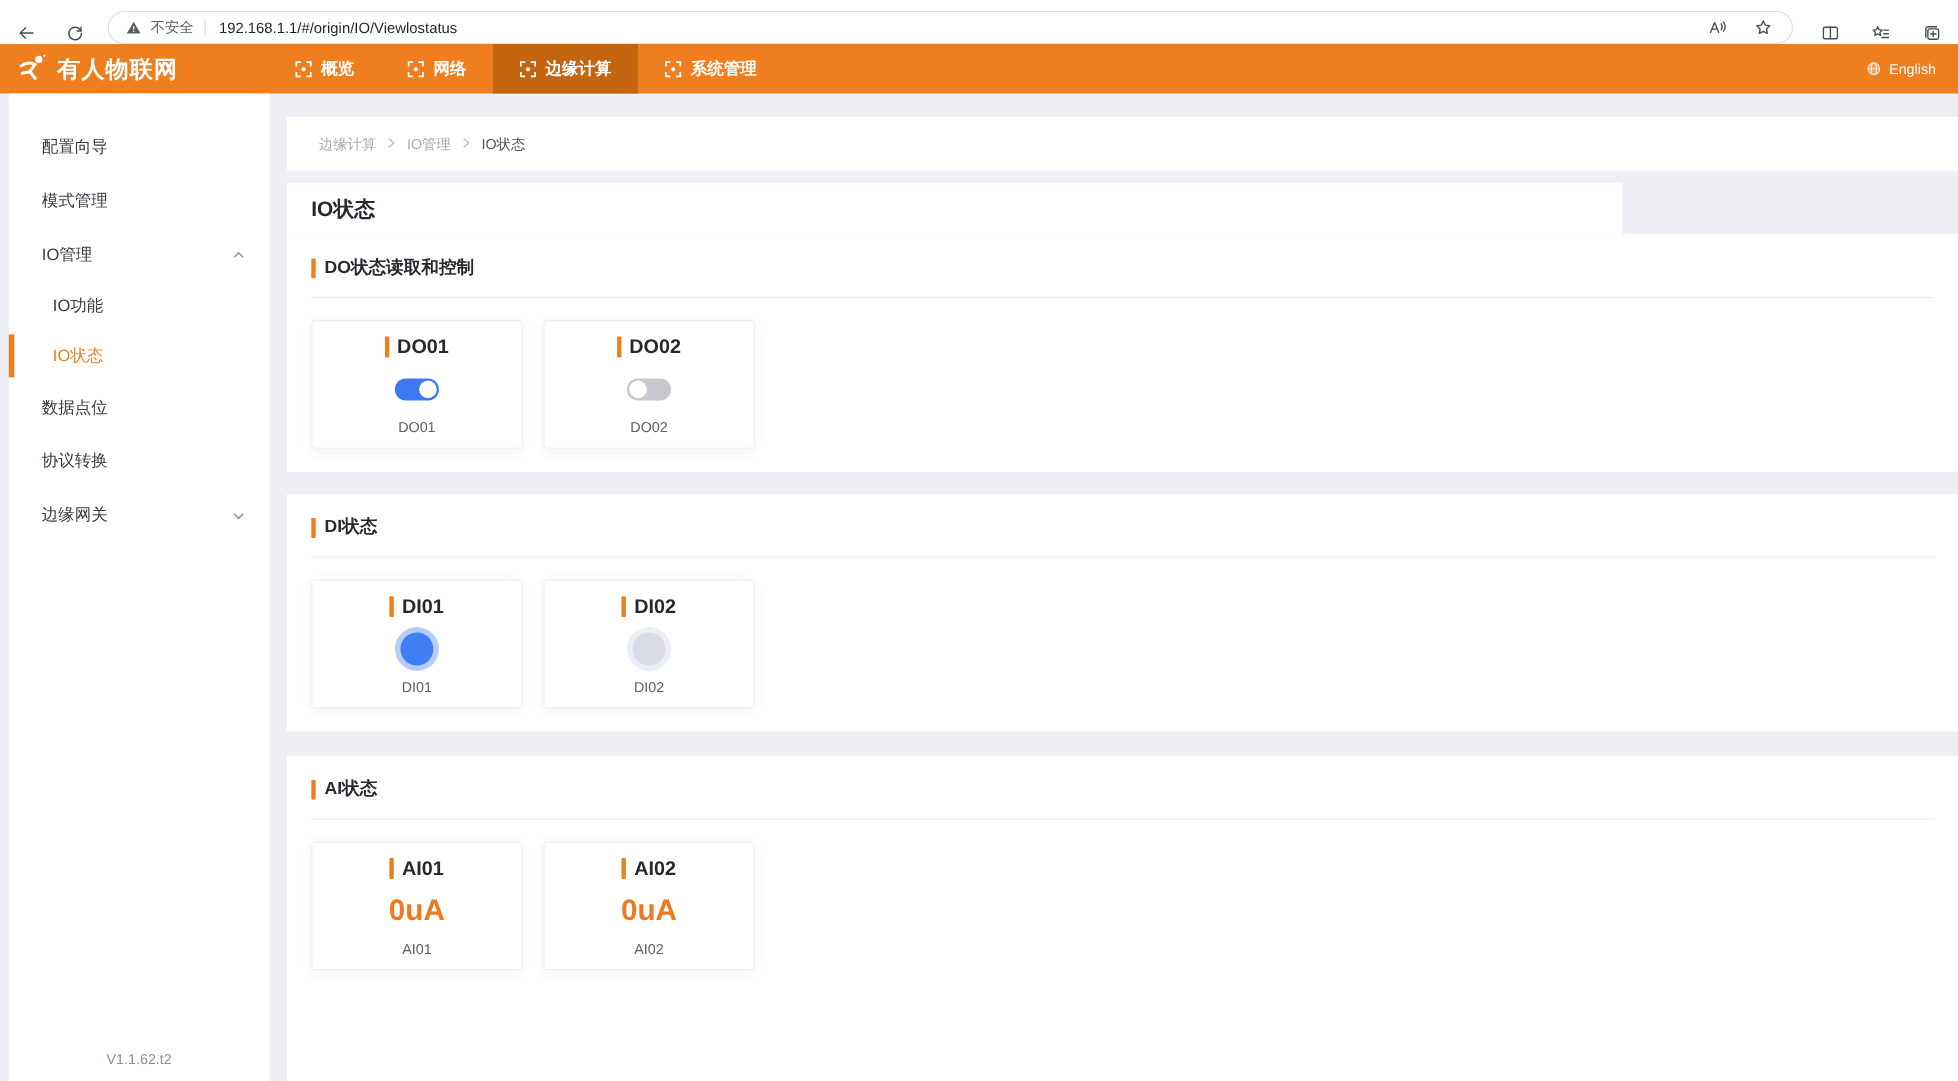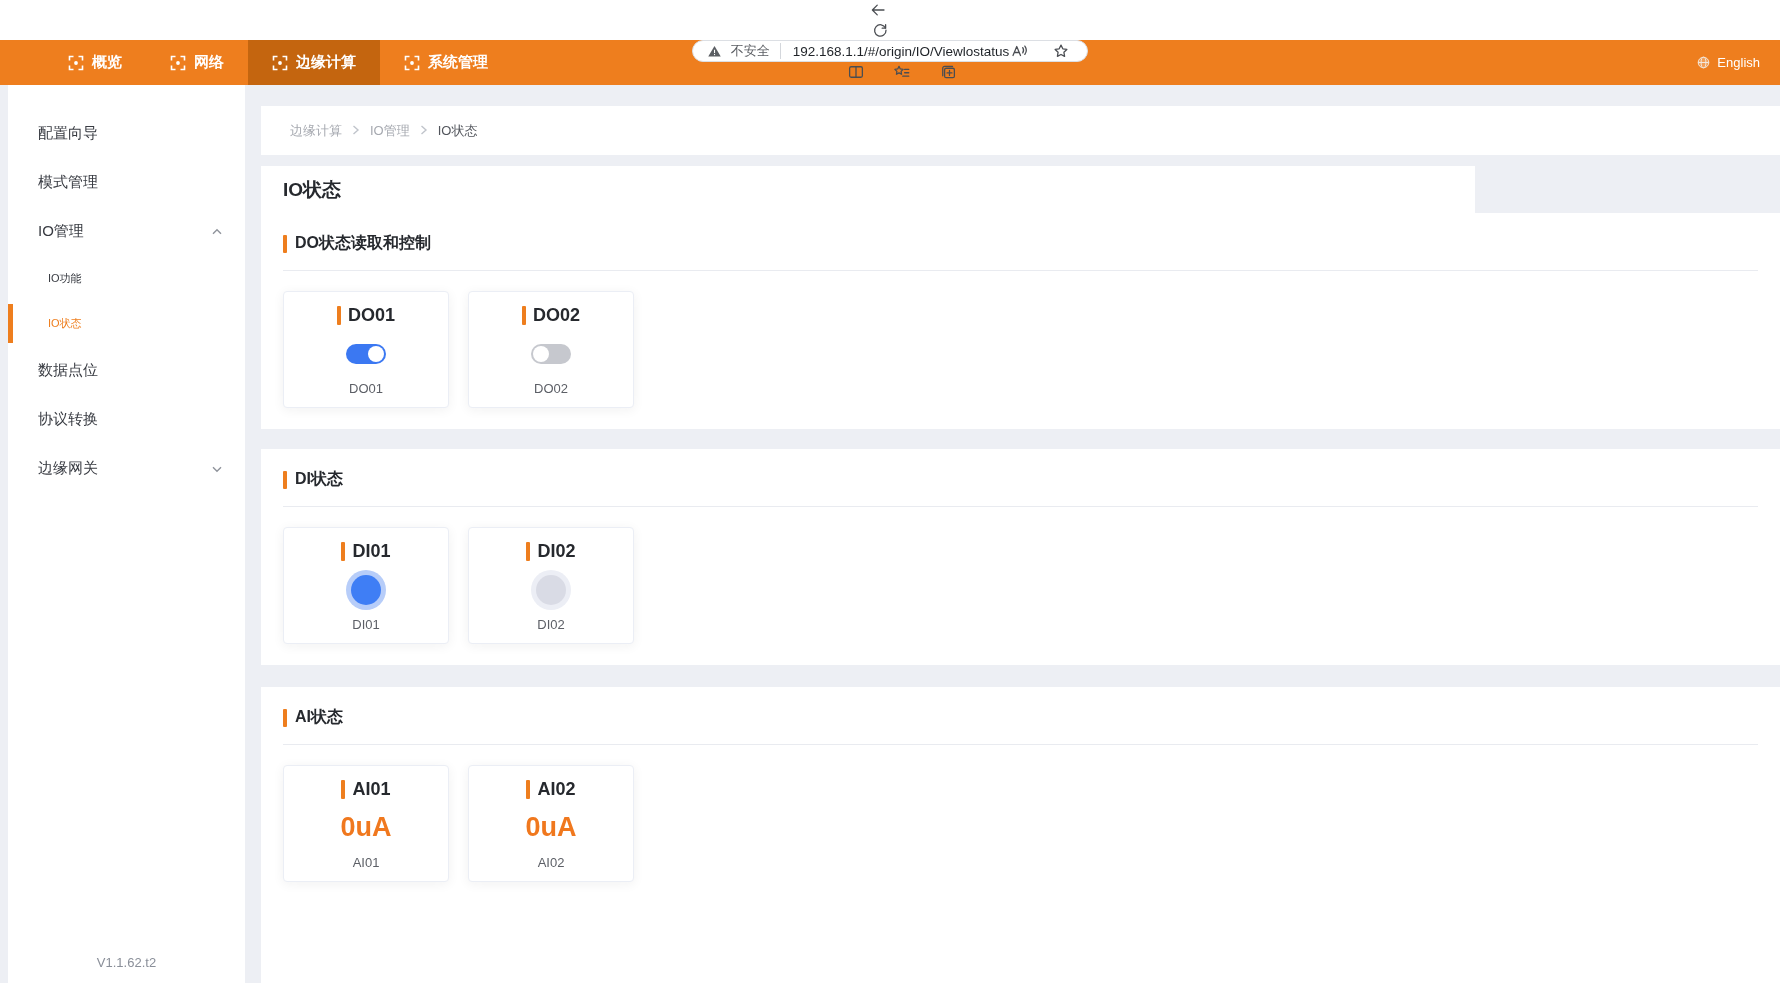--- a/index.html
+++ b/index.html
@@ -12,21 +12,21 @@
     --indicator-off:#d9dbe5;
     --indicator-off-ring:#eceef5;
     --value-orange:#f0781e;
     --page-bg:#edeff4;
   }
   *{box-sizing:border-box;margin:0;padding:0;}
   html,body{width:1780px;height:983px;overflow:hidden;}
   body{font-family:"Liberation Sans","DejaVu Sans",sans-serif;background:var(--page-bg);}
 
   
-  .browser-bar{height:40px;background:#fff;display:flex;align-items:center;padding:0 14px;flex-direction:column;}
+  .browser-bar{height:40px;background:#fff;display:flex;align-items:flex-end;padding:0 14px;}
   .tb-icon{width:20px;height:20px;flex:0 0 auto;display:flex;align-items:center;justify-content:center;cursor:pointer;}
   .tb-icon svg{width:18px;height:18px;stroke:#4a4d52;fill:none;stroke-width:1.7;stroke-linecap:round;stroke-linejoin:round;}
   .back-btn{margin-right:24px;}
   .refresh-btn{margin-right:20px;}
   .address-bar{flex:1;height:30px;background:#fff;border:1px solid #dcdfe4;border-radius:15px;display:flex;align-items:center;padding:0 16px 0 12px;min-width:0;}
   .warn-icon svg{width:15px;height:15px;}
   .sec-label{font-size:13px;color:#5b5e63;margin:0 10px 0 6px;white-space:nowrap;}
   .addr-div{width:1px;height:16px;background:#d4d7dc;margin-right:12px;}
   .url-text{font-size:13.5px;color:#1f2328;white-space:nowrap;overflow:hidden;}
   .pill-right{margin-left:auto;display:flex;gap:22px;}
@@ -42,21 +42,21 @@
   .nav-tab.active{background:var(--active-tab);}
   .frame-icon{width:16px;height:16px;}
   .lang{margin-left:auto;display:flex;align-items:center;gap:6px;font-size:13px;padding-right:20px;cursor:pointer;}
   .lang svg{width:15px;height:15px;}
 
   
   .main{display:flex;height:898px;padding-left:8px;}
   .sidebar{width:237px;background:#fff;position:relative;padding-top:24px;flex:0 0 auto;}
   .menu-item{height:49px;display:flex;align-items:center;justify-content:space-between;padding:0 22px 0 30px;font-size:15px;color:#383b42;cursor:pointer;}
   .menu-item svg{width:12px;height:12px;stroke:#8f939b;fill:none;stroke-width:1.4;}
-  .sub-item{height:45px;display:flex;align-items:center;padding-left:40px;font-size:11px;color:#383b42;cursor:pointer;position:relative;}
+  .sub-item{height:45px;display:flex;align-items:center;padding-left:40px;font-size:15px;color:#383b42;cursor:pointer;position:relative;}
   .sub-item.active{color:var(--brand-orange);}
   .sub-item.active::before{content:"";position:absolute;left:0;top:3px;bottom:3px;width:5px;background:var(--brand-orange);}
   .version{position:absolute;bottom:13px;left:0;width:100%;text-align:center;font-size:13px;color:#8a8f99;}
 
   .content{flex:1;margin-left:16px;display:flex;flex-direction:column;min-width:0;}
   .breadcrumb-bar{margin-top:21px;height:49px;background:#fff;display:flex;align-items:center;padding-left:29px;gap:10px;font-size:13px;flex:0 0 auto;}
   .crumb{color:#a6a9b0;cursor:pointer;}
   .crumb.current{color:#51545b;cursor:default;}
   .crumb-sep svg{width:8px;height:10px;stroke:#c0c4cb;fill:none;stroke-width:1.4;}
 
@@ -66,21 +66,21 @@
   .panel{background:#fff;padding:20px 22px 21px;flex:0 0 auto;}
   .panel.p1{margin-top:0;}
   .panel.p2{margin-top:20px;}
   .panel.p3{margin-top:22px;flex:1 1 auto;}
   .section-head{display:flex;align-items:center;gap:8px;}
   .accent-bar{width:4px;height:18px;background:var(--brand-orange);border-radius:1px;}
   .section-title{font-size:16px;font-weight:bold;color:#26292e;}
   .divider{height:1px;background:#e9ebf0;margin-top:16px;}
   .cards{display:flex;gap:19px;margin-top:20px;}
 
-  .card{width:166px;height:117px;background:#fff;border:1px solid #ebeef5;border-radius:4px;box-shadow:0 2px 12px rgba(31,35,41,.06);display:flex;flex-direction:column;align-items:center;justify-content:space-between;padding:13px 0 11px;}
+  .card{width:192px;height:117px;background:#fff;border:1px solid #ebeef5;border-radius:4px;box-shadow:0 2px 12px rgba(31,35,41,.06);display:flex;flex-direction:column;align-items:center;justify-content:space-between;padding:13px 0 11px;}
   .card-title{display:flex;align-items:center;gap:7px;font-size:18px;font-weight:bold;color:#26292e;}
   .card-bar{width:4px;height:19px;background:var(--brand-orange);border-radius:1px;}
   .card-label{font-size:13px;color:#5c5f66;}
 
   .toggle{width:40px;height:20px;border-radius:10px;position:relative;cursor:pointer;}
   .toggle .knob{position:absolute;top:2px;width:16px;height:16px;border-radius:50%;background:#fff;}
   .toggle.on{background:var(--toggle-on);}
   .toggle.on .knob{left:22px;}
   .toggle.off{background:var(--toggle-off);}
   .toggle.off .knob{left:2px;}
@@ -149,20 +149,33 @@
       <svg viewBox="0 0 24 24">
           <path d="M5 17V7a2.5 2.5 0 0 1 2.5-2.5H18"></path>
           <rect x="7.5" y="7" width="13" height="12.5" rx="2"></rect>
           <path d="M14 10v6.5 M10.7 13.2h6.6"></path>
         </svg>
     </span>
   </span>
 </div>
 
 <div class="navbar">
+  <div class="brand">
+    <svg viewBox="0 0 26 26">
+      <g stroke="#fff" stroke-width="2.6" stroke-linecap="round" fill="none">
+        <path d="M3 10.5 C7 7.8 11.5 7.4 15.3 9.2"></path>
+        <path d="M15.3 9.2 10.8 15.6"></path>
+        <path d="M10.8 15.6 15.5 21.5"></path>
+        <path d="M10.8 15.6 4.2 17"></path>
+      </g>
+      <circle cx="18.6" cy="4.8" r="3.1" fill="#fff"></circle>
+      <circle cx="23.4" cy="1.6" r="1" fill="#fff"></circle>
+    </svg>
+    <span class="brand-title">有人物联网</span>
+  </div>
   <div class="nav-tabs">
     <div class="nav-tab">
       <svg class="frame-icon" viewBox="0 0 16 16">
           <g stroke="#fff" stroke-width="1.6" fill="none">
             <path d="M5.5 1.5H1.5v4 M10.5 1.5h4v4 M14.5 10.5v4h-4 M1.5 10.5v4h4"></path>
           </g>
           <circle cx="8" cy="8" r="1.9" fill="#fff"></circle>
         </svg>
       <span>概览</span>
     </div>

